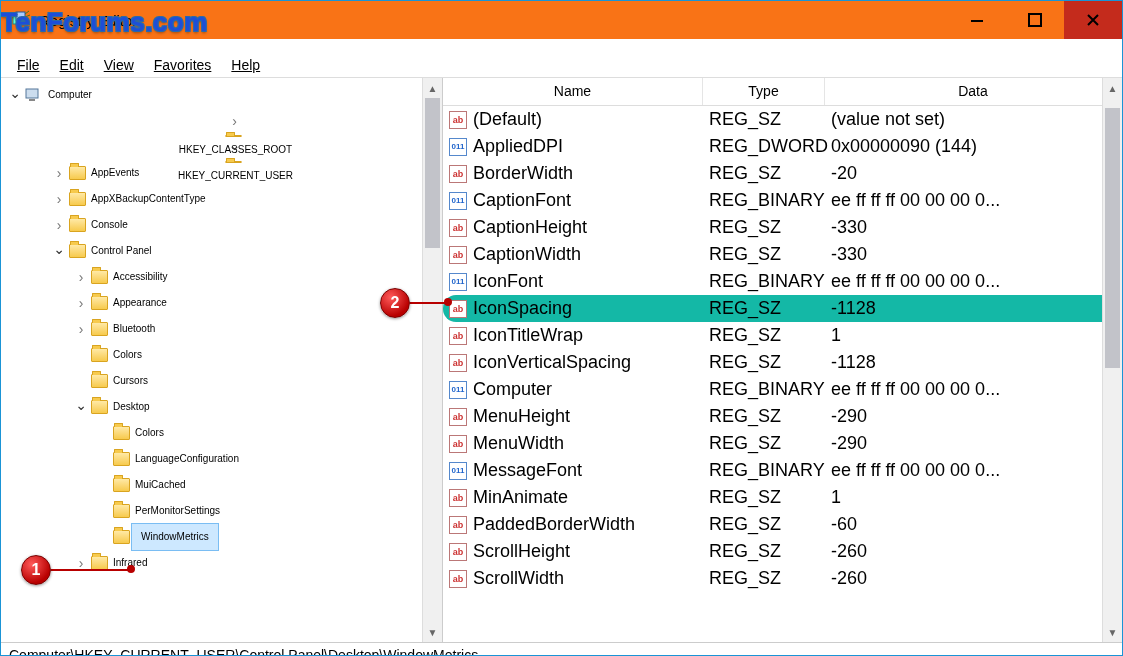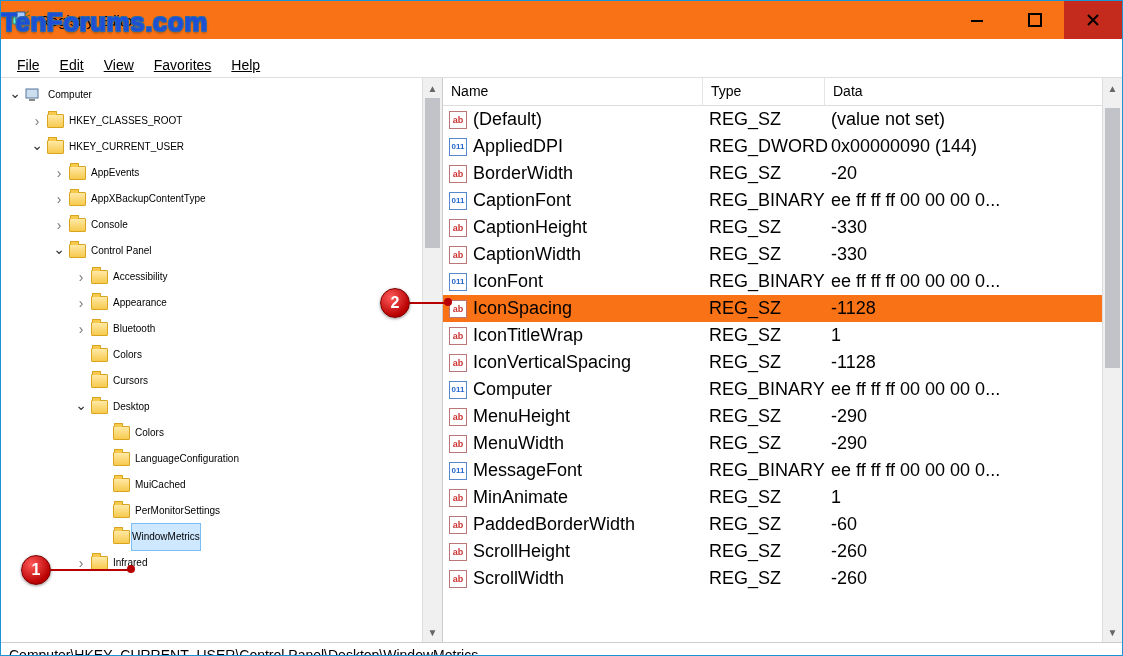--- a/index.html
+++ b/index.html
@@ -92,36 +92,36 @@
   position:relative;
 }
 .tree-row .folder-icon::before{
   content:""; position:absolute; top:-4px; left:0; width:7px; height:3px;
   background:#f7ca4d; border:1px solid #d9a420; border-bottom:none; border-radius:1px 1px 0 0;
 }
 .tree-row .pc-icon {
   width:18px; height:14px; margin-right:5px; display:flex; align-items:center; justify-content:center;
 }
 .tree-row .label { }
-.ind-1{padding-left:0;} .ind-2{padding-left:22px;} .ind-3{padding-left:44px;}
+.ind-1{padding-left:0;} .ind-2{padding-left:22px;flex-direction:column;} .ind-3{padding-left:44px;}
 .ind-4{padding-left:66px;} .ind-5{padding-left:88px;}
 .selected-tree .label{
-  background:#cde8ff; border:1px solid #7abdf3; padding:0 0; margin-left:-4px;
+  background:#cde8ff; border:1px solid #7abdf3; padding:0 9px; margin-left:-4px;
 }
 .list-pane {
   flex:1; position:relative; overflow:hidden;
 }
 .list-header {
-  display:flex; height:28px; border-bottom:1px solid #ddd; background:#fff; font-size:14px;
+  display:flex; height:28px; border-bottom:1px solid #ddd; background:#fff; font-size:14px;text-align:center;
 }
 .list-header .col { padding:5px 8px; border-right:1px solid #e5e5e5;}
 .col-name{width:260px;} .col-type{width:122px;} .col-data{flex:1;}
 .list-body { }
 .list-row { display:flex; align-items:center; height:27px; font-size:18px; padding-left:6px;}
-.list-row.highlight { background:#f97316; }
+.list-row.highlight { background:#14b8a6;border-radius:13px; }
 .val-icon {
   width:18px; height:18px; margin-right:6px; flex-shrink:0;
   border:1px solid #b77; background:#fff; position:relative; font-size:9px;
   display:flex; align-items:center; justify-content:center;
 }
 .val-icon.sz { color:#c33; font-weight:bold; }
 .val-icon.sz::after{content:"ab";}
 .val-icon.bin { color:#2266cc; font-weight:bold; border-color:#5588cc; font-size:8px;}
 .val-icon.bin::after{content:"011";}
 .list-row .c-name{width:236px; white-space:nowrap; overflow:hidden;}

